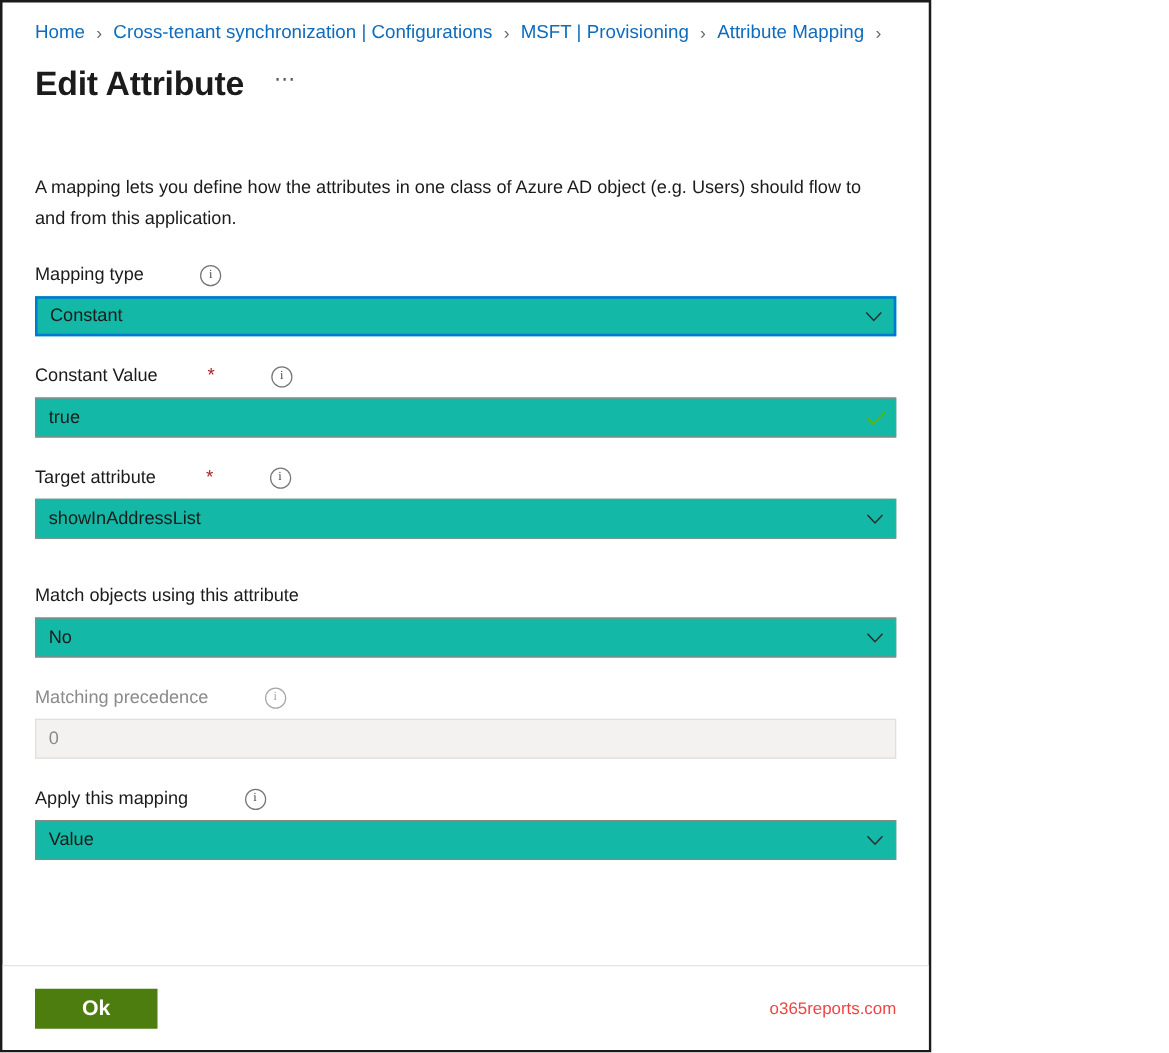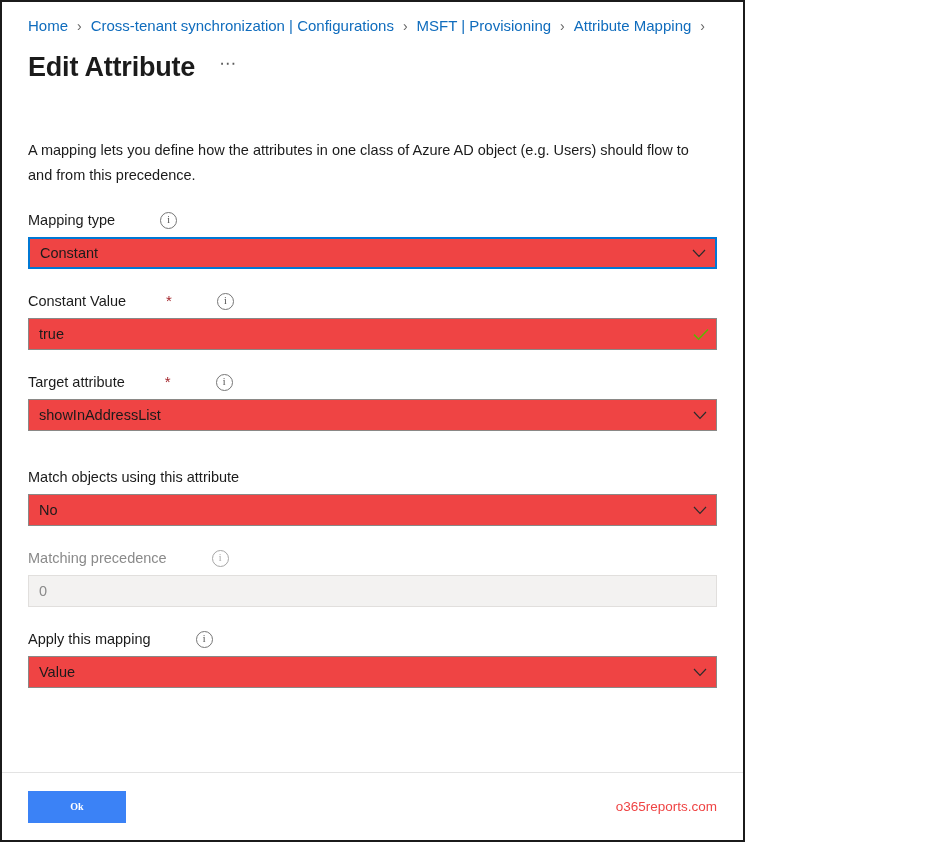--- a/index.html
+++ b/index.html
@@ -123,21 +123,21 @@
     font-family: "Liberation Serif", serif;
     cursor: pointer;
     flex: 0 0 auto;
   }
   .info-icon.disabled { border-color: #a6a6a6; color: #a6a6a6; }
 
   .control {
     position: relative;
     height: 32px;
     border: 1px solid #8a8886;
-    background: #ef4444;
+    background: #14b8a6;
     box-sizing: border-box;
     display: flex;
     align-items: center;
     cursor: pointer;
   }
   .control.focused {
     border: 2px solid #0078d4;
   }
   .control.disabled {
     background: #f3f2f1;
@@ -184,25 +184,25 @@
     bottom: 0;
     height: 68px;
     border-top: 1px solid #e3e3e3;
     background: #ffffff;
     display: flex;
     align-items: center;
     padding: 0 26px;
     box-sizing: border-box;
   }
   .ok-button {
-    background: #3b82f6;
+    background: #4d7c0f;
     color: #ffffff;
     border: none;
-    font-family: Liberation Serif, serif;
-    font-size: 10px;
+    font-family: Liberation Sans, sans-serif;
+    font-size: 17px;
     font-weight: 600;
     width: 98px;
     height: 32px;
     cursor: pointer;
     padding: 0;
   }
   .watermark {
     margin-left: auto;
     color: #ef4444;
     font-size: 13.5px;
@@ -226,21 +226,21 @@
       <span class="crumb-sep">›</span>
       <a class="crumb">Attribute Mapping</a>
       <span class="crumb-sep">›</span>
     </nav>
 
     <div class="title-row">
       <h1 class="page-title">Edit Attribute</h1>
       <span class="more-btn">⋯</span>
     </div>
 
-    <p class="description">A mapping lets you define how the attributes in one class of Azure AD object (e.g. Users) should flow to and from this precedence.</p>
+    <p class="description">A mapping lets you define how the attributes in one class of Azure AD object (e.g. Users) should flow to and from this application.</p>
 
     <div class="field">
       <div class="field-label">
         <span>Mapping type</span>
         <span class="info-icon">i</span>
       </div>
       <div class="control focused">
         <span class="control-text">Constant</span>
         <span class="chevron">
           <svg width="14" height="9" viewBox="0 0 14 9">

